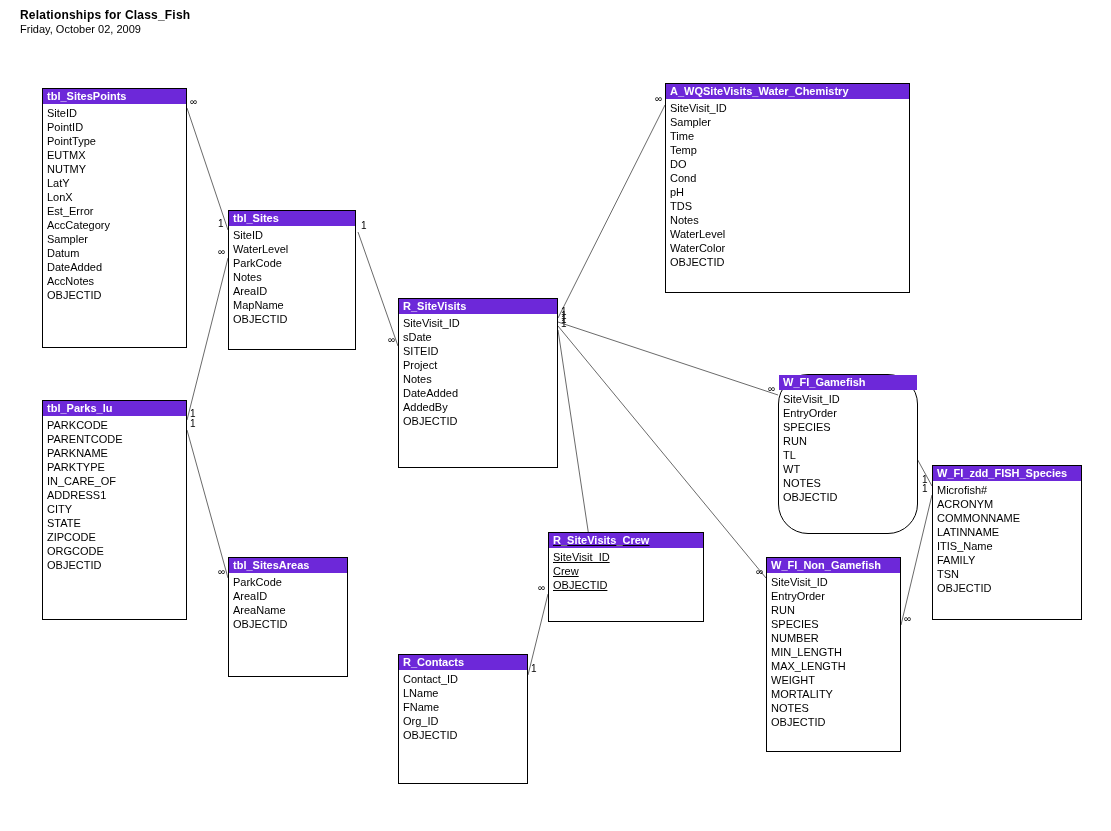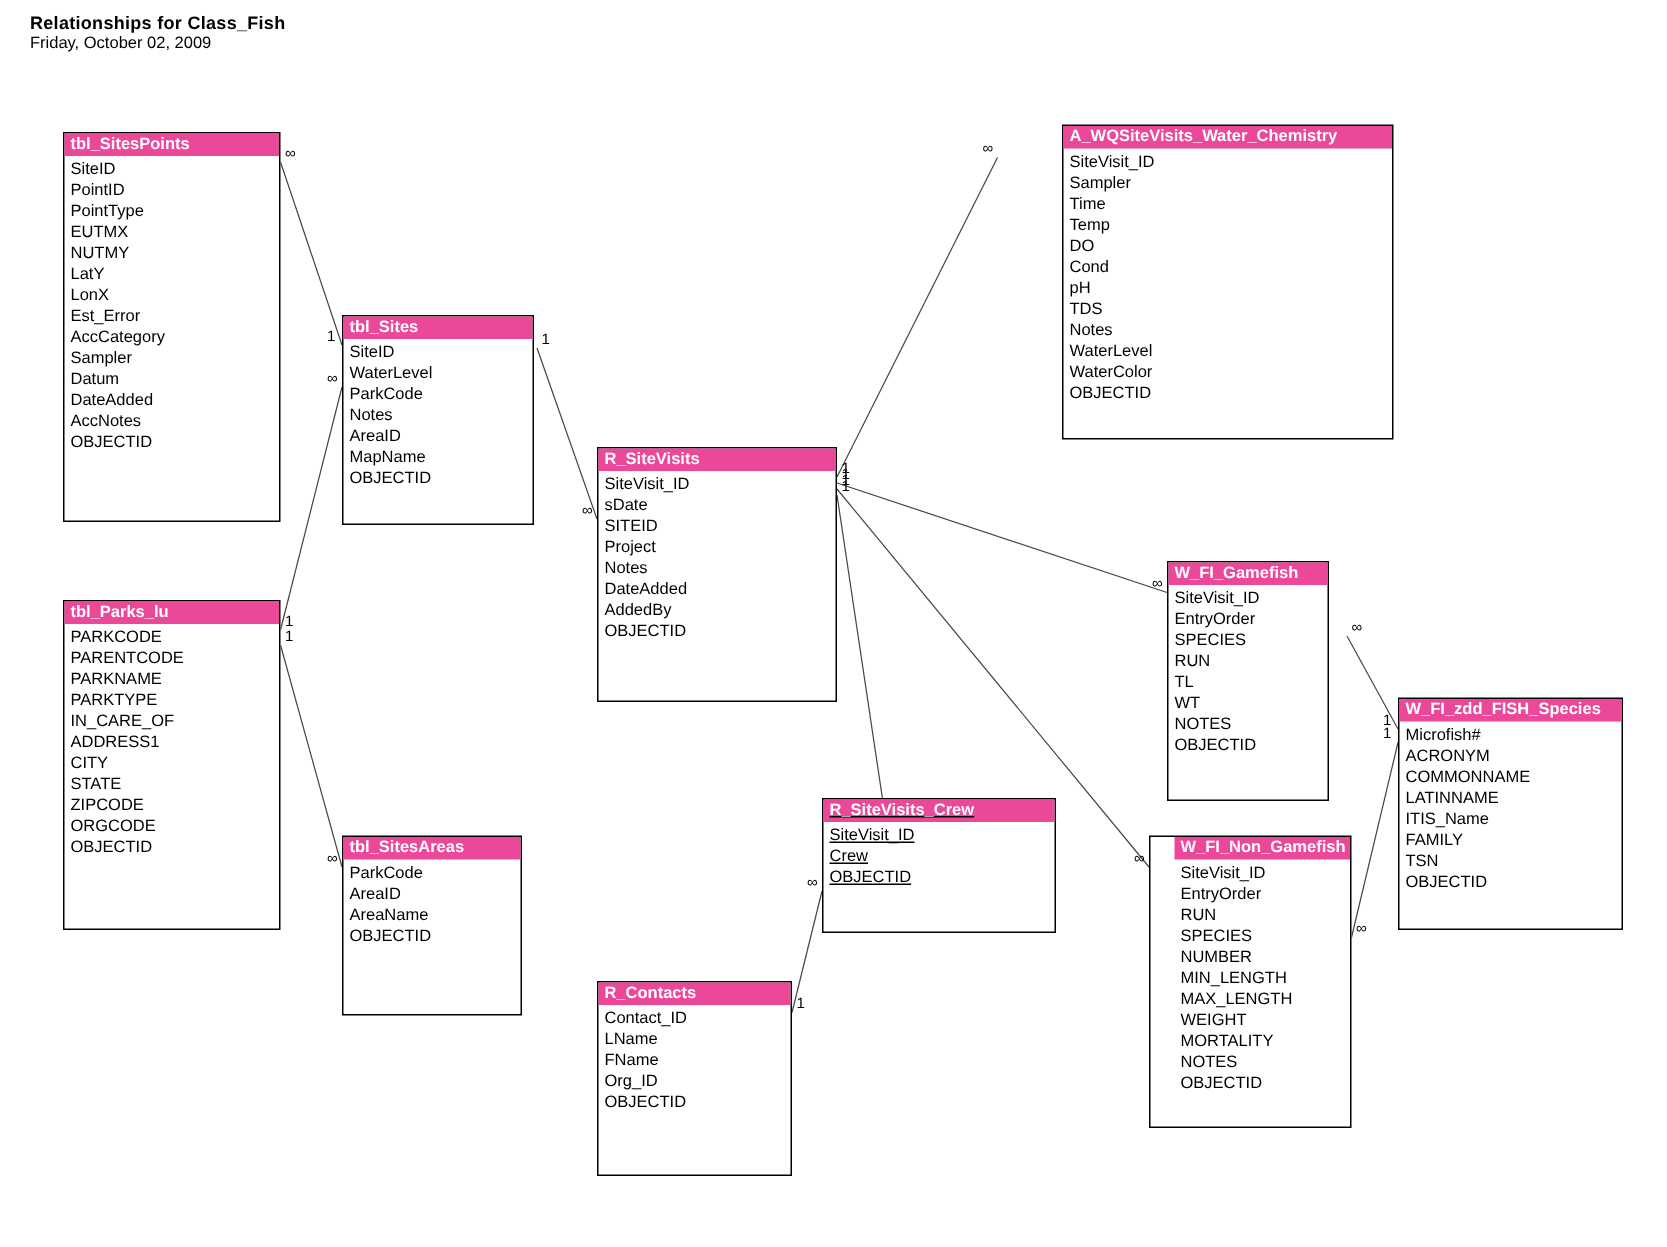--- a/index.html
+++ b/index.html
@@ -50,21 +50,21 @@
     fill: #000;
   }
   .table-box {
     position: absolute;
     background: #fff;
     border: 1px solid #000;
     box-sizing: border-box;
     font-size: 11px;
   }
   .table-box .tbl-title {
-    background: #ec4899;
+    background: #6d28d9;
     color: #fff;
     font-weight: bold;
     padding: 1px 4px 2px 4px;
     white-space: nowrap;
     overflow: hidden;
     font-size: 11px;
   }
   .table-box .fields {
     padding: 2px 4px 4px 4px;
   }
@@ -198,51 +198,51 @@
     <div class="table-box" style="left: 398px; top: 654px; width: 130px; min-height: 130px;">
       <div class="tbl-title">R_Contacts</div>
       <div class="fields">
         <div>Contact_ID</div>
         <div>LName</div>
         <div>FName</div>
         <div>Org_ID</div>
         <div>OBJECTID</div>
       </div>
     </div>
-    <div class="table-box" style="left: 665px; top: 83px; width: 221px; min-height: 210px; margin-left: 43px;">
+    <div class="table-box" style="left: 665px; top: 83px; width: 245px; min-height: 210px;">
       <div class="tbl-title">A_WQSiteVisits_Water_Chemistry</div>
       <div class="fields">
         <div>SiteVisit_ID</div>
         <div>Sampler</div>
         <div>Time</div>
         <div>Temp</div>
         <div>DO</div>
         <div>Cond</div>
         <div>pH</div>
         <div>TDS</div>
         <div>Notes</div>
         <div>WaterLevel</div>
         <div>WaterColor</div>
         <div>OBJECTID</div>
       </div>
     </div>
-    <div class="table-box" style="left: 778px; top: 374px; width: 108px; min-height: 160px;">
+    <div class="table-box" style="left: 778px; top: 374px; width: 140px; min-height: 160px; border-radius: 30px;">
       <div class="tbl-title">W_FI_Gamefish</div>
       <div class="fields">
         <div>SiteVisit_ID</div>
         <div>EntryOrder</div>
         <div>SPECIES</div>
         <div>RUN</div>
         <div>TL</div>
         <div>WT</div>
         <div>NOTES</div>
         <div>OBJECTID</div>
       </div>
     </div>
-    <div class="table-box" style="left: 766px; top: 557px; width: 135px; min-height: 195px; padding-left: 16px;">
+    <div class="table-box" style="left: 766px; top: 557px; width: 135px; min-height: 195px;">
       <div class="tbl-title">W_FI_Non_Gamefish</div>
       <div class="fields">
         <div>SiteVisit_ID</div>
         <div>EntryOrder</div>
         <div>RUN</div>
         <div>SPECIES</div>
         <div>NUMBER</div>
         <div>MIN_LENGTH</div>
         <div>MAX_LENGTH</div>
         <div>WEIGHT</div>

